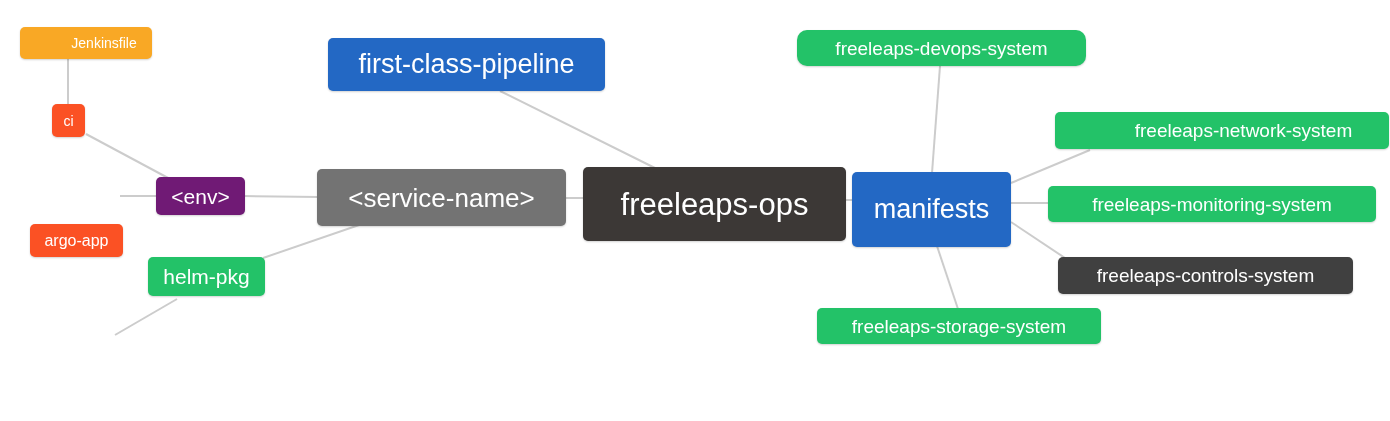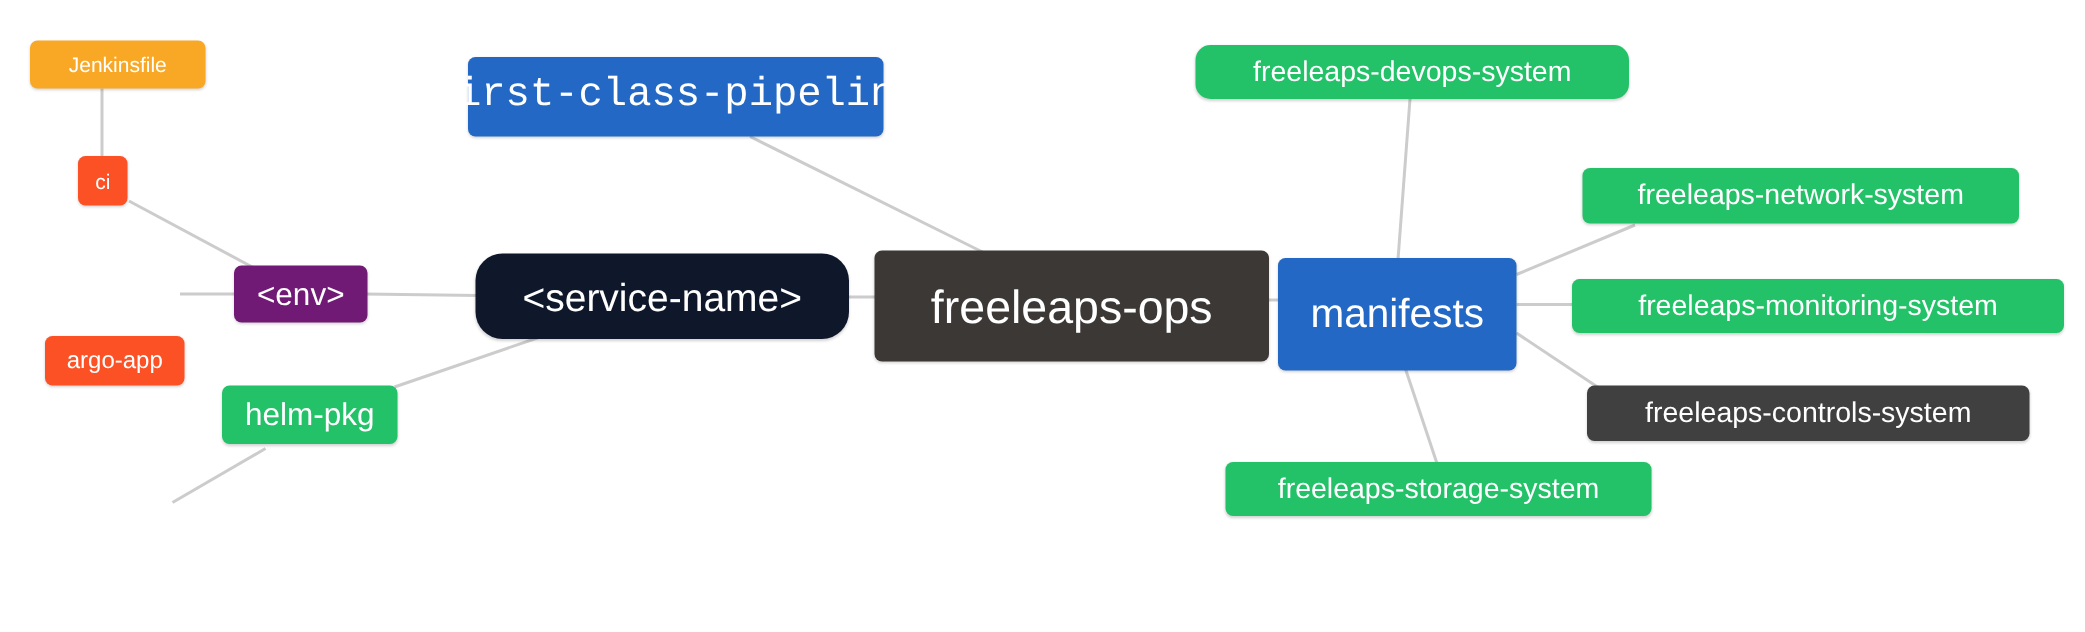--- a/index.html
+++ b/index.html
@@ -17,32 +17,32 @@
     display:flex;align-items:center;justify-content:center;
     color:#ffffff;
     border-radius:5px;
     box-shadow:0 1px 2px rgba(0,0,0,0.18);
     white-space:nowrap;
     cursor:pointer;
     line-height:1;
     letter-spacing:0;
   }
   
-  .n-jenkinsfile{left:20px;top:27px;width:117px;height:32px;font-size:14px;}
+  .n-jenkinsfile{left:20px;top:27px;width:96px;height:32px;font-size:14px;padding-left:36px;}
   .n-ci{left:52px;top:104px;width:33px;height:33px;font-size:14px;}
   .n-argo{left:30px;top:180px;width:93px;height:33px;font-size:16px;}
   .n-env{left:156px;top:177px;width:89px;height:38px;font-size:21px;}
   .n-helm{left:148px;top:257px;width:117px;height:39px;font-size:21px;}
   .n-values{left:5px;top:336px;width:171px;height:35px;font-size:16px;}
-  .n-pipeline{left:312px;top:38px;width:277px;height:53px;font-size:27px;font-family:Liberation Mono, monospace;}
+  .n-pipeline{left:328px;top:38px;width:277px;height:53px;font-size:27px;}
   .n-service{left:317px;top:169px;width:249px;height:57px;font-size:26px;}
   .n-ops{left:583px;top:167px;width:263px;height:74px;font-size:31px;}
   .n-manifests{left:852px;top:172px;width:159px;height:75px;font-size:27px;}
   .n-devops{left:797px;top:30px;width:289px;height:36px;font-size:19px;}
-  .n-network{left:1055px;top:112px;width:291px;height:37px;font-size:19px;}
+  .n-network{left:1055px;top:112px;width:291px;height:37px;font-size:19px;padding-left:43px;}
   .n-monitoring{left:1048px;top:186px;width:328px;height:36px;font-size:19px;}
   .n-controls{left:1058px;top:257px;width:295px;height:37px;font-size:19px;}
   .n-storage{left:817px;top:308px;width:284px;height:36px;font-size:19px;}
 </style>
 </head>
 <body>
 
 <div id="canvas">
 
   <svg id="edges" viewBox="0 0 1390 421" xmlns="http://www.w3.org/2000/svg">
@@ -61,21 +61,21 @@
     <line class="edge" x1="1011" y1="222" x2="1065" y2="258"></line>
     <line class="edge" x1="931" y1="228" x2="958" y2="309"></line>
   </svg>
 
   <div class="node n-jenkinsfile" style="background: rgb(249, 168, 37);">Jenkinsfile</div>
   <div class="node n-ci" style="background: rgb(251, 81, 36);">ci</div>
   <div class="node n-argo" style="background: rgb(251, 81, 36); margin-top: 44px;">argo-app</div>
   <div class="node n-env" style="background: #701a75;">&lt;env&gt;</div>
   <div class="node n-helm" style="background: rgb(35, 194, 104);">helm-pkg</div>
   <div class="node n-pipeline" style="background: rgb(35, 104, 196);">first-class-pipeline</div>
-  <div class="node n-service" style="background: #0f172a; border-radius: 18px;">&lt;service-name&gt;</div>
+  <div class="node n-service" style="background: #737373;">&lt;service-name&gt;</div>
   <div class="node n-ops" style="background: rgb(60, 56, 54);">freeleaps-ops</div>
   <div class="node n-manifests" style="background: rgb(35, 104, 196);">manifests</div>
   <div class="node n-devops" style="background: rgb(35, 194, 104); border-radius: 10px;">freeleaps-devops-system</div>
   <div class="node n-network" style="background: rgb(35, 194, 104);">freeleaps-network-system</div>
   <div class="node n-monitoring" style="background: rgb(35, 194, 104);">freeleaps-monitoring-system</div>
   <div class="node n-controls" style="background: #404040;">freeleaps-controls-system</div>
   <div class="node n-storage" style="background: rgb(35, 194, 104); text-align: center;">freeleaps-storage-system</div>
 
 </div>
 

